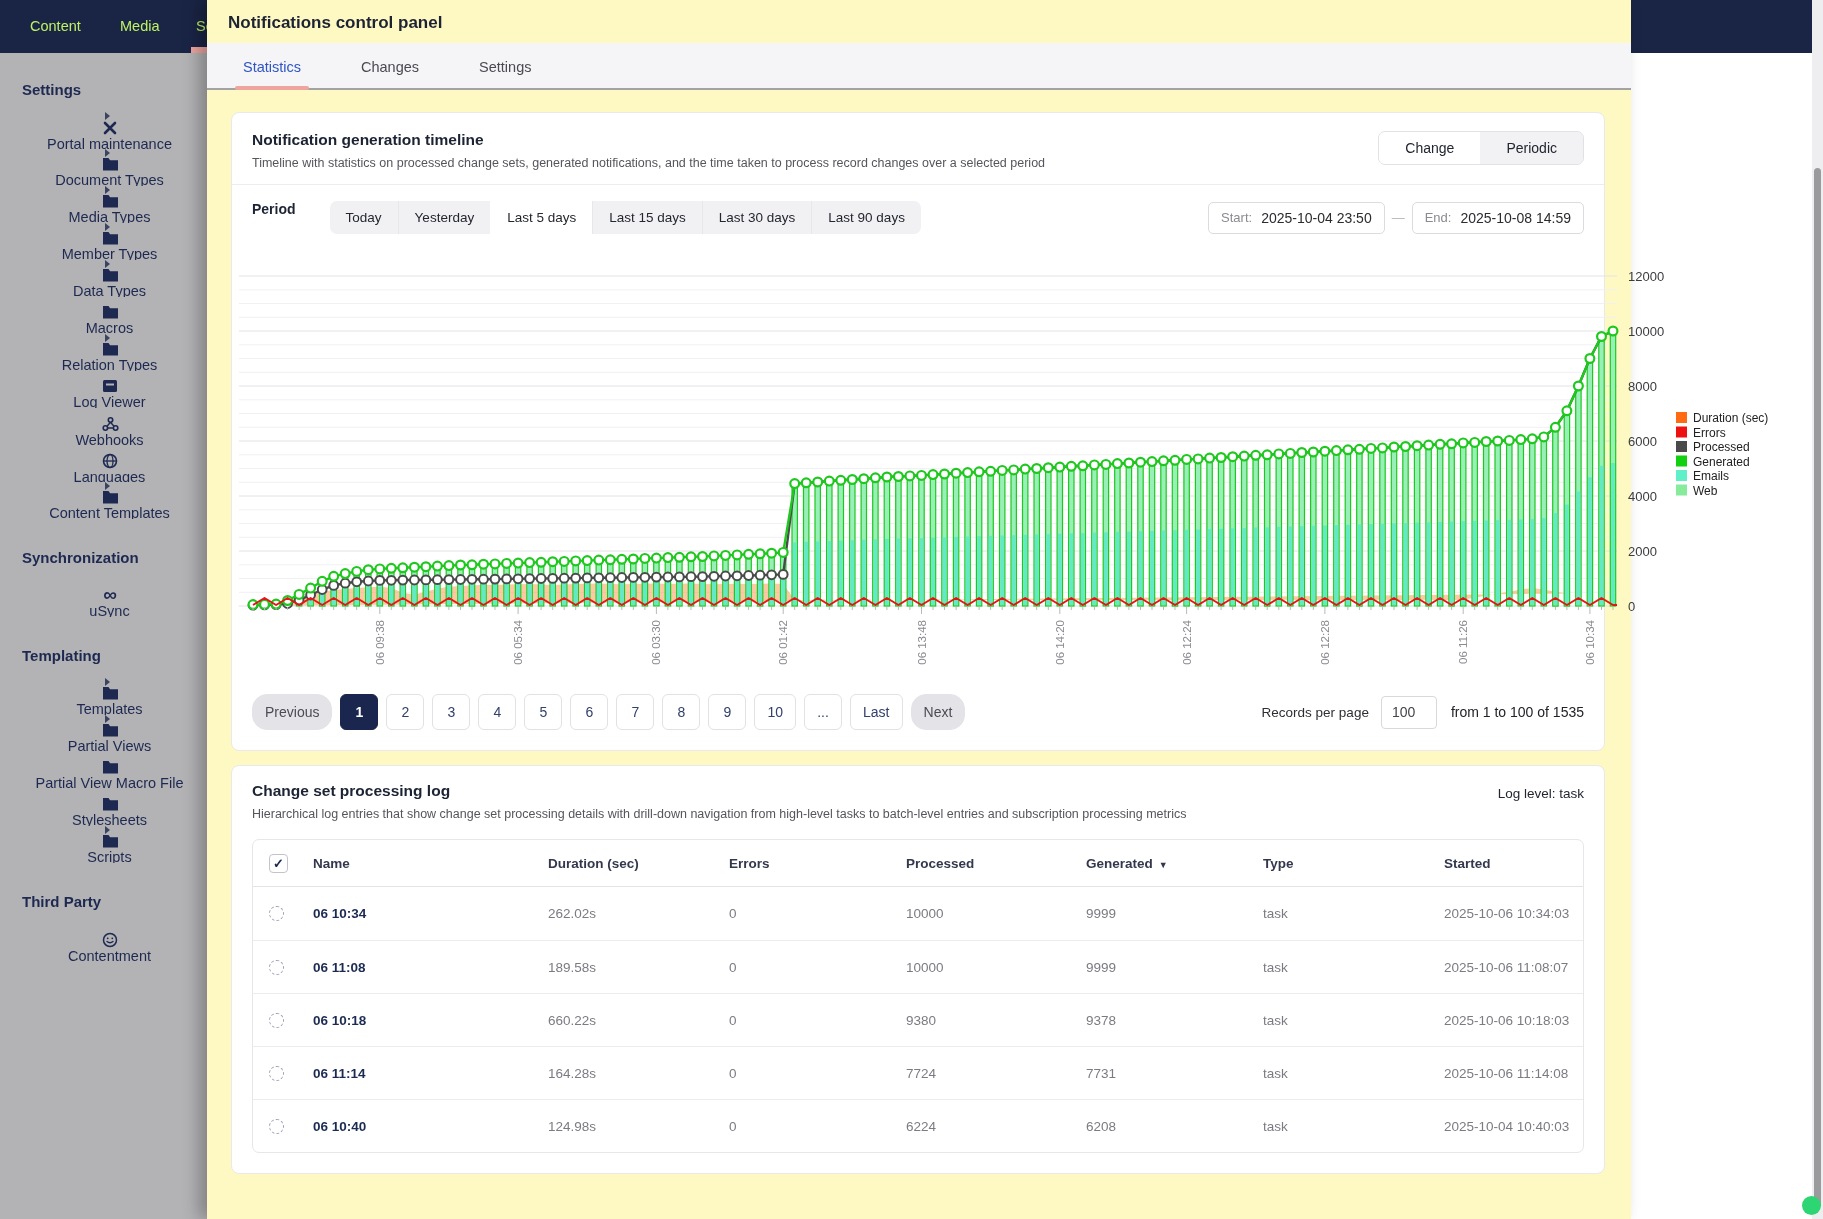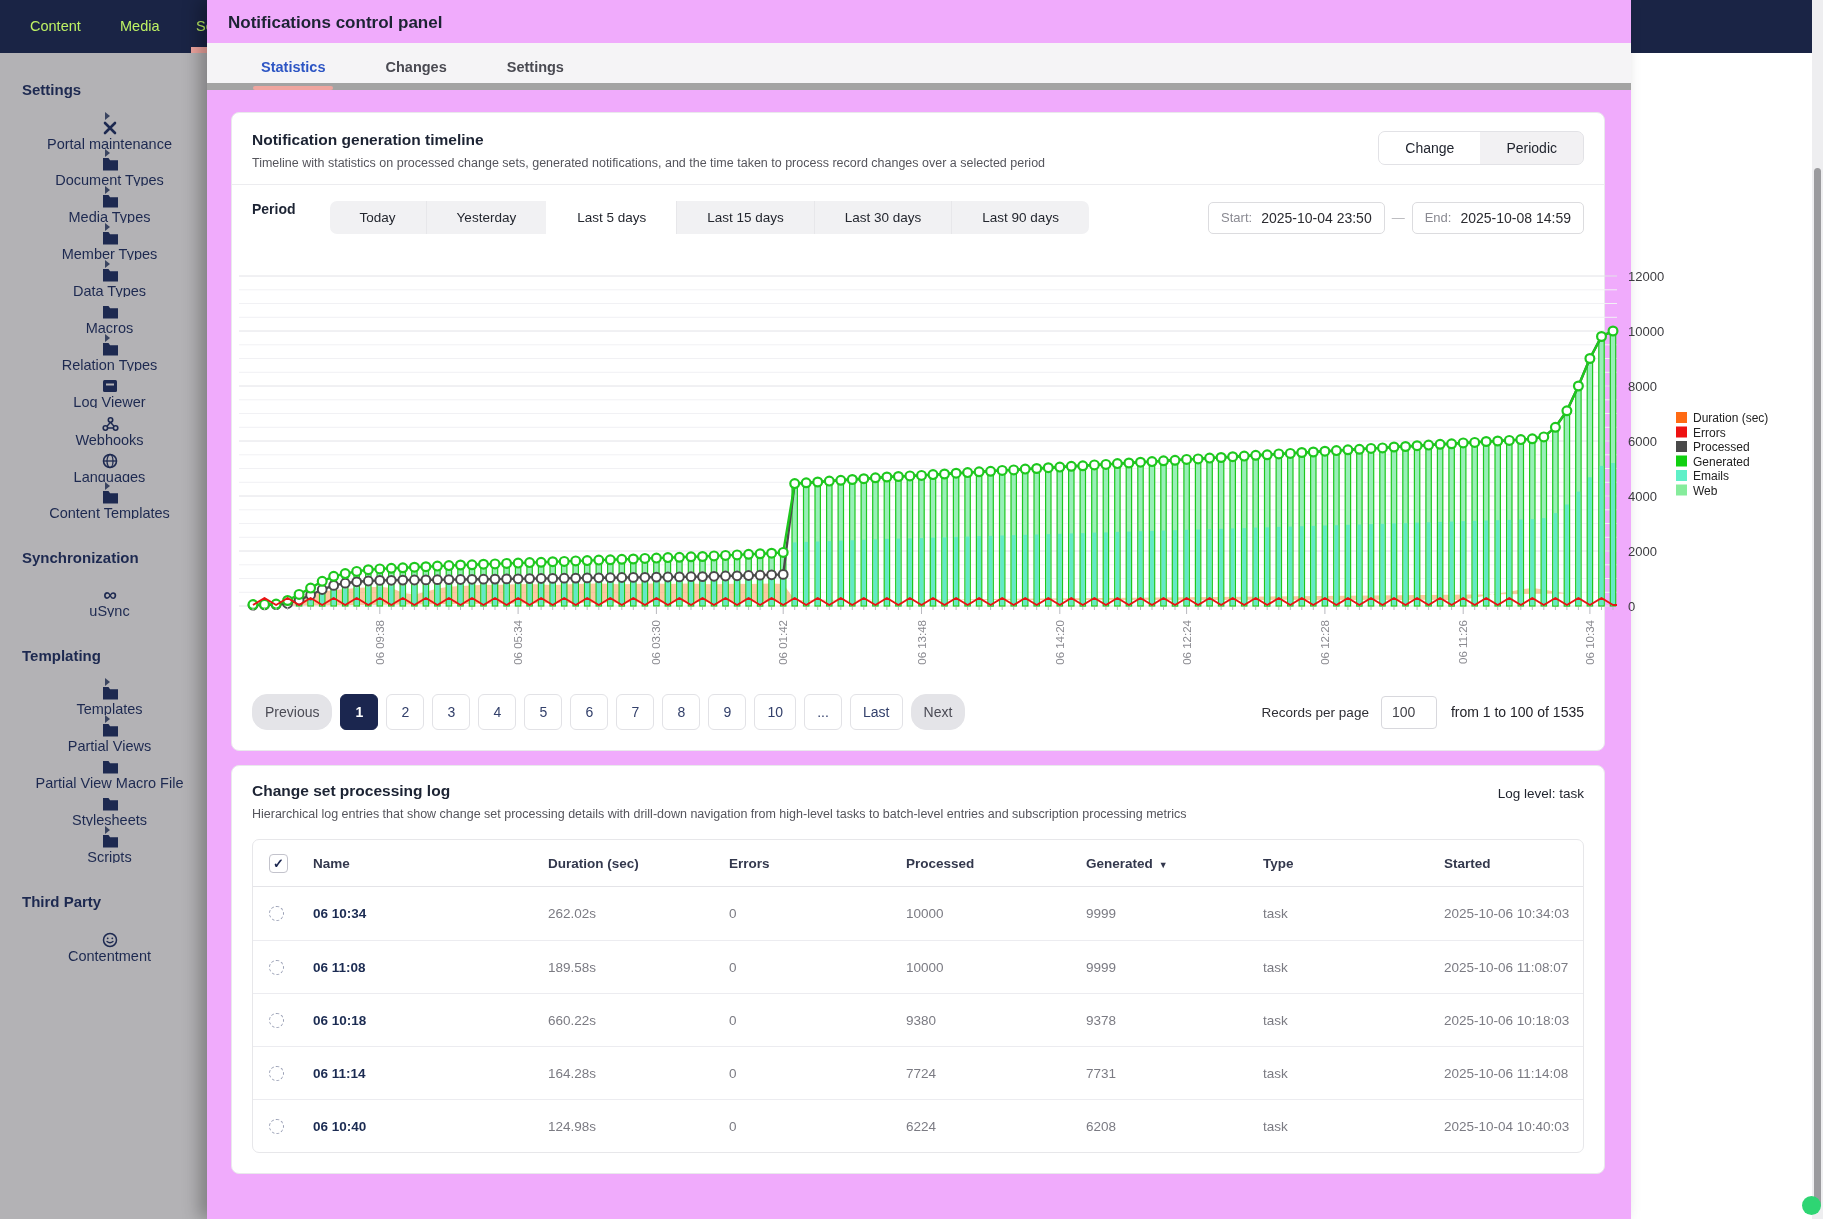--- a/index.html
+++ b/index.html
@@ -16,46 +16,46 @@
   .side-header { font-size:15px; font-weight:bold; color:#1d2950; padding-left:22px; margin-bottom:14px; }
   .side-header + .side-header, .side-item + .side-header { margin-top:28px; }
   .side-item + .side-header { margin-top:30px; }
   .side-item { height:37px; display:flex; align-items:center; color:#1d2950; font-size:14.5px; white-space:nowrap; cursor:pointer;flex-direction:column; }
   .caret { width:0; height:0; border-left:5px solid #3a4460; border-top:4px solid transparent; border-bottom:4px solid transparent; margin-left:8px; }
   .caret.empty { border-left-color:transparent; }
   .side-ico { width:17px; height:17px; margin-left:13px; display:flex; align-items:center; justify-content:center; color:#1d2950; font-size:16px; }
   .side-label { margin-left:12px; overflow:hidden; }
 
   
-  .panel { position:absolute; left:207px; top:0; width:1424px; height:1219px; background:#f0abfc; z-index:5; box-shadow:-8px 0 16px rgba(0,0,0,.28); }
+  .panel { position:absolute; left:207px; top:0; width:1424px; height:1219px; background:#fef9c3; z-index:5; box-shadow:-8px 0 16px rgba(0,0,0,.28); }
   .panel-head { padding:13px 0 10px 21px; }
   .panel-title { font-size:17px; font-weight:bold; color:#1c2333; }
   .panel-sub { font-size:12.5px; color:#3f3f46; margin-top:7px; }
-  .tabstrip { position:relative; height:47px; background:#f5f4f6; border-bottom:7px solid #a3a3a3; display:flex; padding-left:44px;font-weight:bold; }
+  .tabstrip { position:relative; height:47px; background:#f5f4f6; border-bottom:2px solid #a3a3a3; display:flex; padding-left:26px; }
   .tab { position:relative; height:47px; display:flex; align-items:center; padding:0 10px; margin-right:40px; font-size:14.5px; color:#4a4a52; cursor:pointer; }
   .tab.active { color:#2d55c4; }
   .tab.active .tab-underline { position:absolute; left:2px; right:2px; bottom:0; height:4px; border-radius:3px; background:#efa59f; }
 
   .content { padding:22px 26px 0 24px; }
   .card { border:1px solid #e9e9ec; border-radius:8px; background:#fff; }
   .card + .card { margin-top:14px; }
 
   
   .card-head { display:flex; justify-content:space-between; align-items:flex-start; padding:18px 20px 14px 20px; }
   .card-title { font-size:15.5px; font-weight:bold; color:#1c2333; }
   .card-sub { font-size:12.5px; color:#55555c; margin-top:7px; }
   .toggle { display:flex; border:1px solid #e2e2e6; border-radius:7px; overflow:hidden; background:#f2f1f3; }
   .toggle-seg { padding:8px 26px; font-size:14px; color:#222630; cursor:pointer; background:#f2f1f3; }
   .toggle-seg.active { background:#fff; }
   .divider { height:1px; background:#ececef; }
 
   .period-row { display:flex; padding:16px 20px 6px 20px; }
   .period-label { font-size:14px; font-weight:bold; color:#1c2333; margin-right:34px; }
   .segctl { display:flex; background:#f1f1f3; border-radius:7px; overflow:hidden; }
-  .seg { padding:9px 30px; font-size:13.5px; color:#24272f; cursor:pointer; }
+  .seg { padding:9px 16px; font-size:13.5px; color:#24272f; cursor:pointer; }
   .seg + .seg { border-left:1px solid #e7e7ea; }
   .seg.active { background:#fff; border-left-color:transparent; }
   .range-wrap { margin-left:auto; display:flex; align-items:center; }
   .range-box { display:flex; align-items:center; border:1px solid #dcdcdf; border-radius:5px; padding:7px 12px; background:#fff; }
   .range-box .lab { font-size:13px; color:#8a8a92; margin-right:9px; }
   .range-box .val { font-size:14px; color:#2b2b30; }
   .range-sep { color:#b5b5ba; margin:0 7px; font-size:13px; }
 
   .chart-wrap { position:relative; height:446px; }
   .chart-wrap svg { position:absolute; left:0; top:0; }

